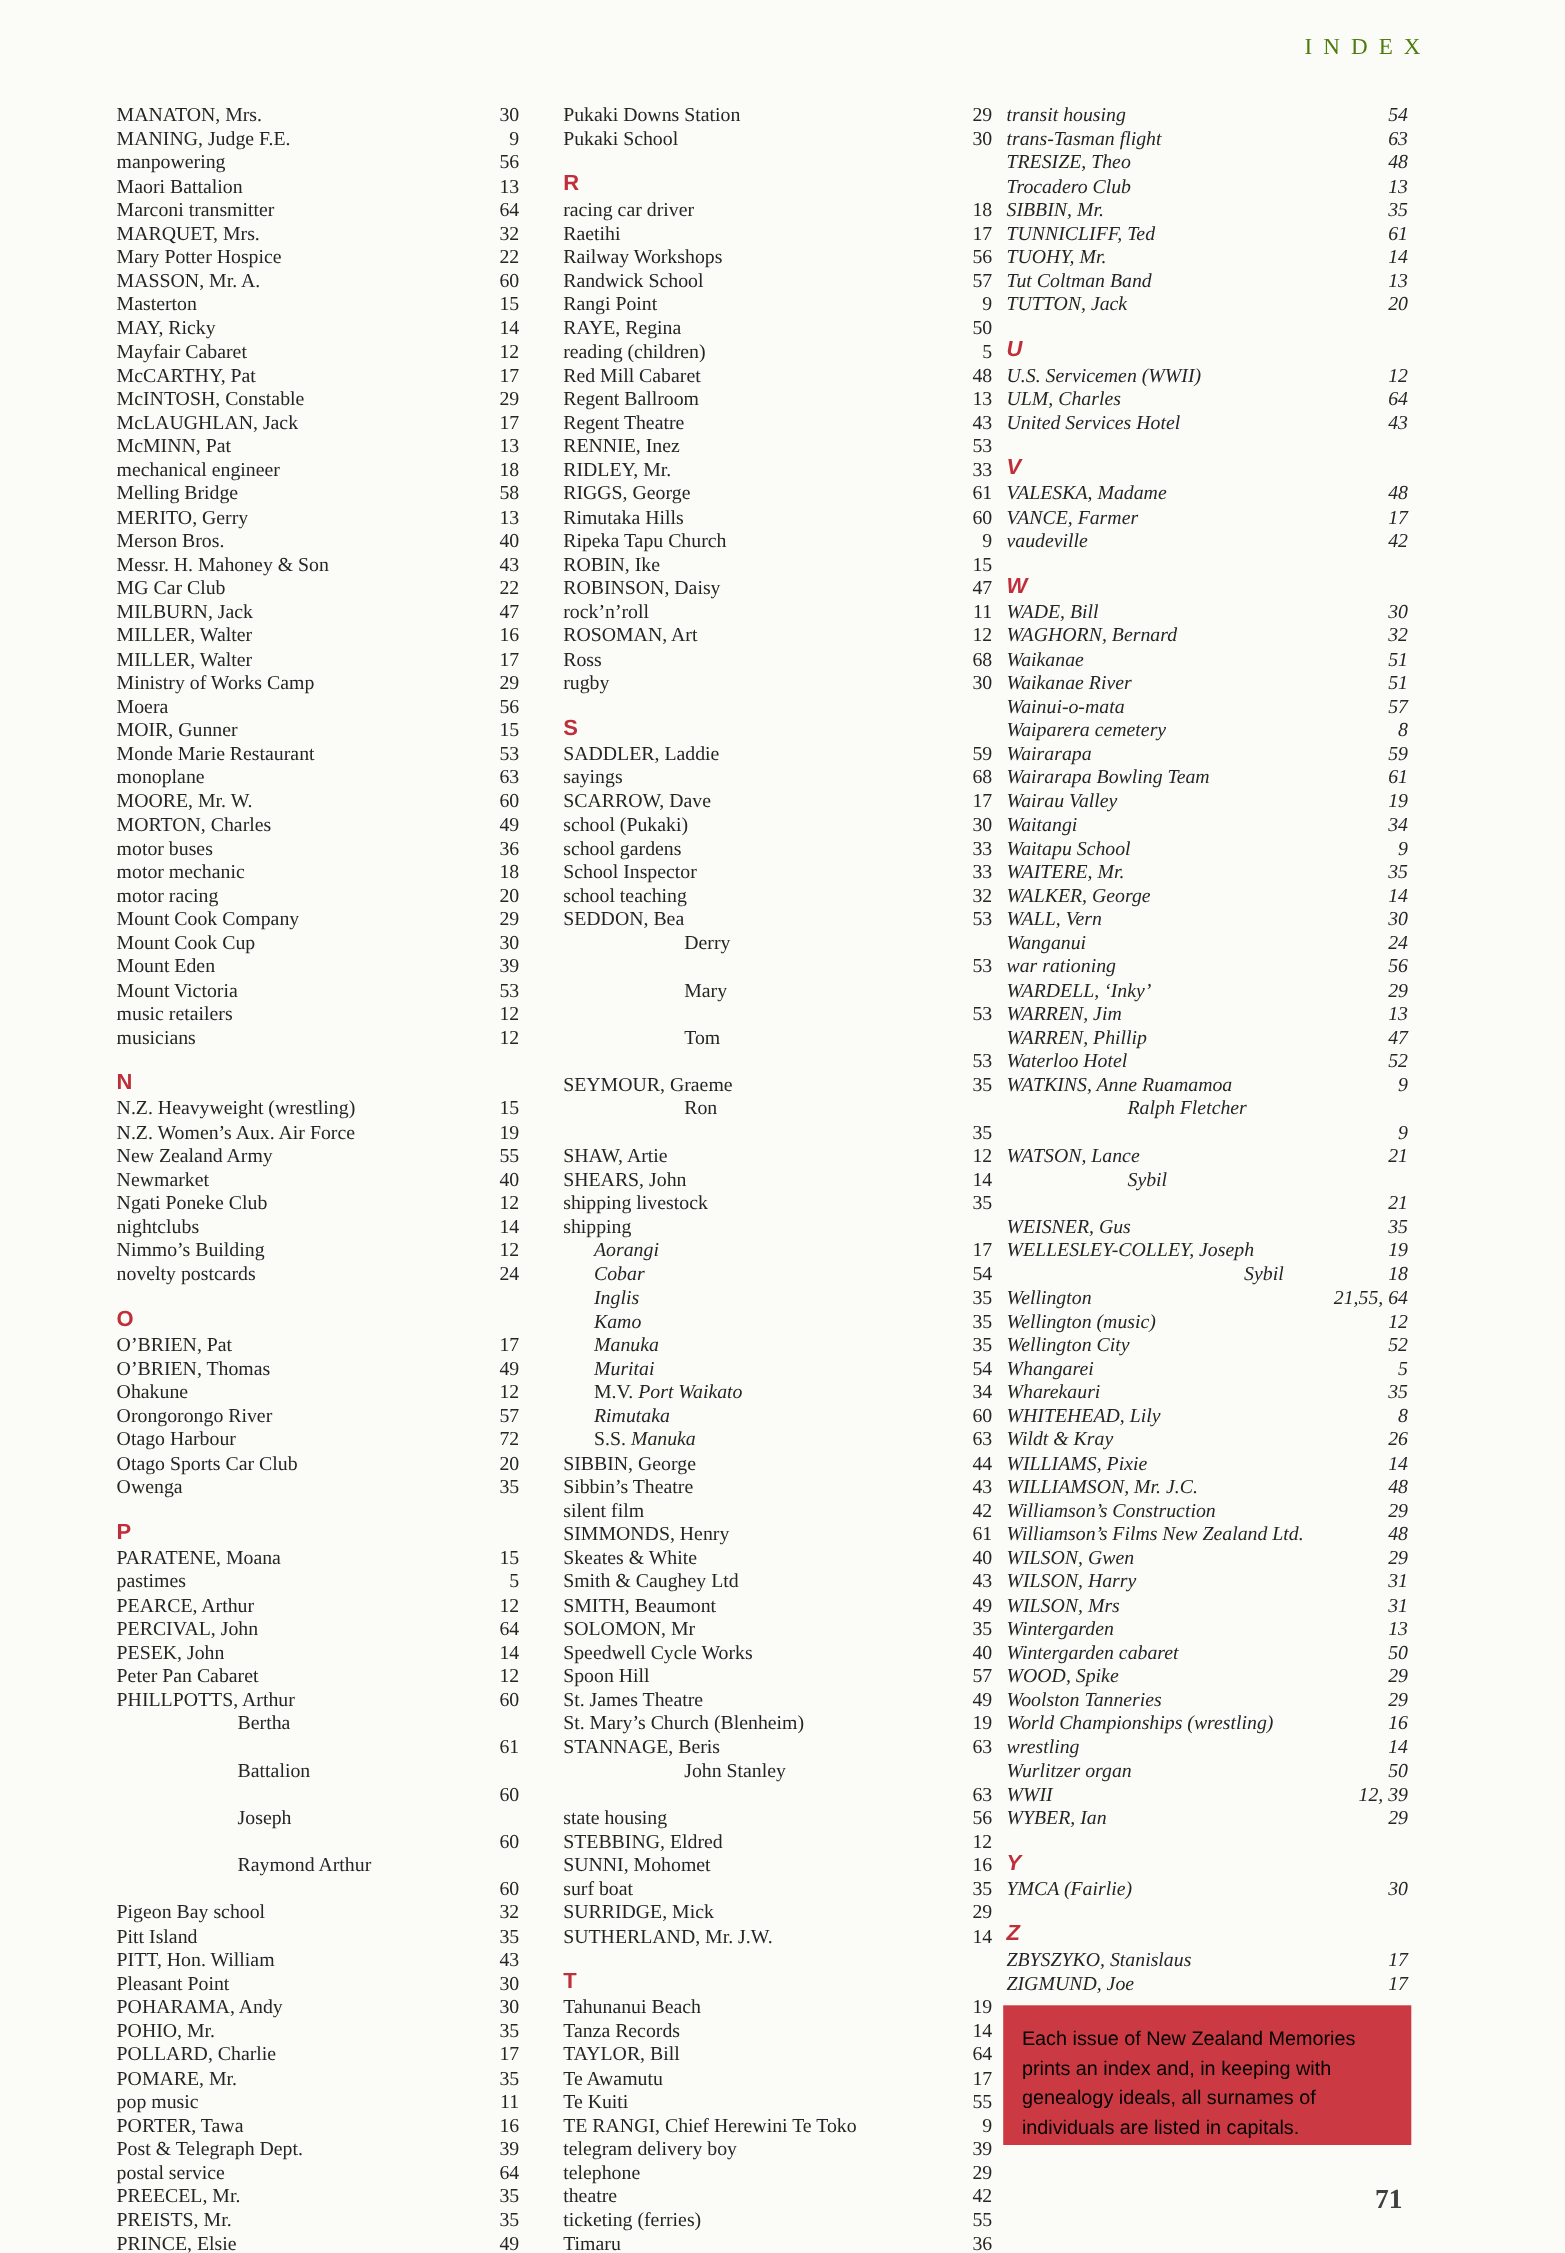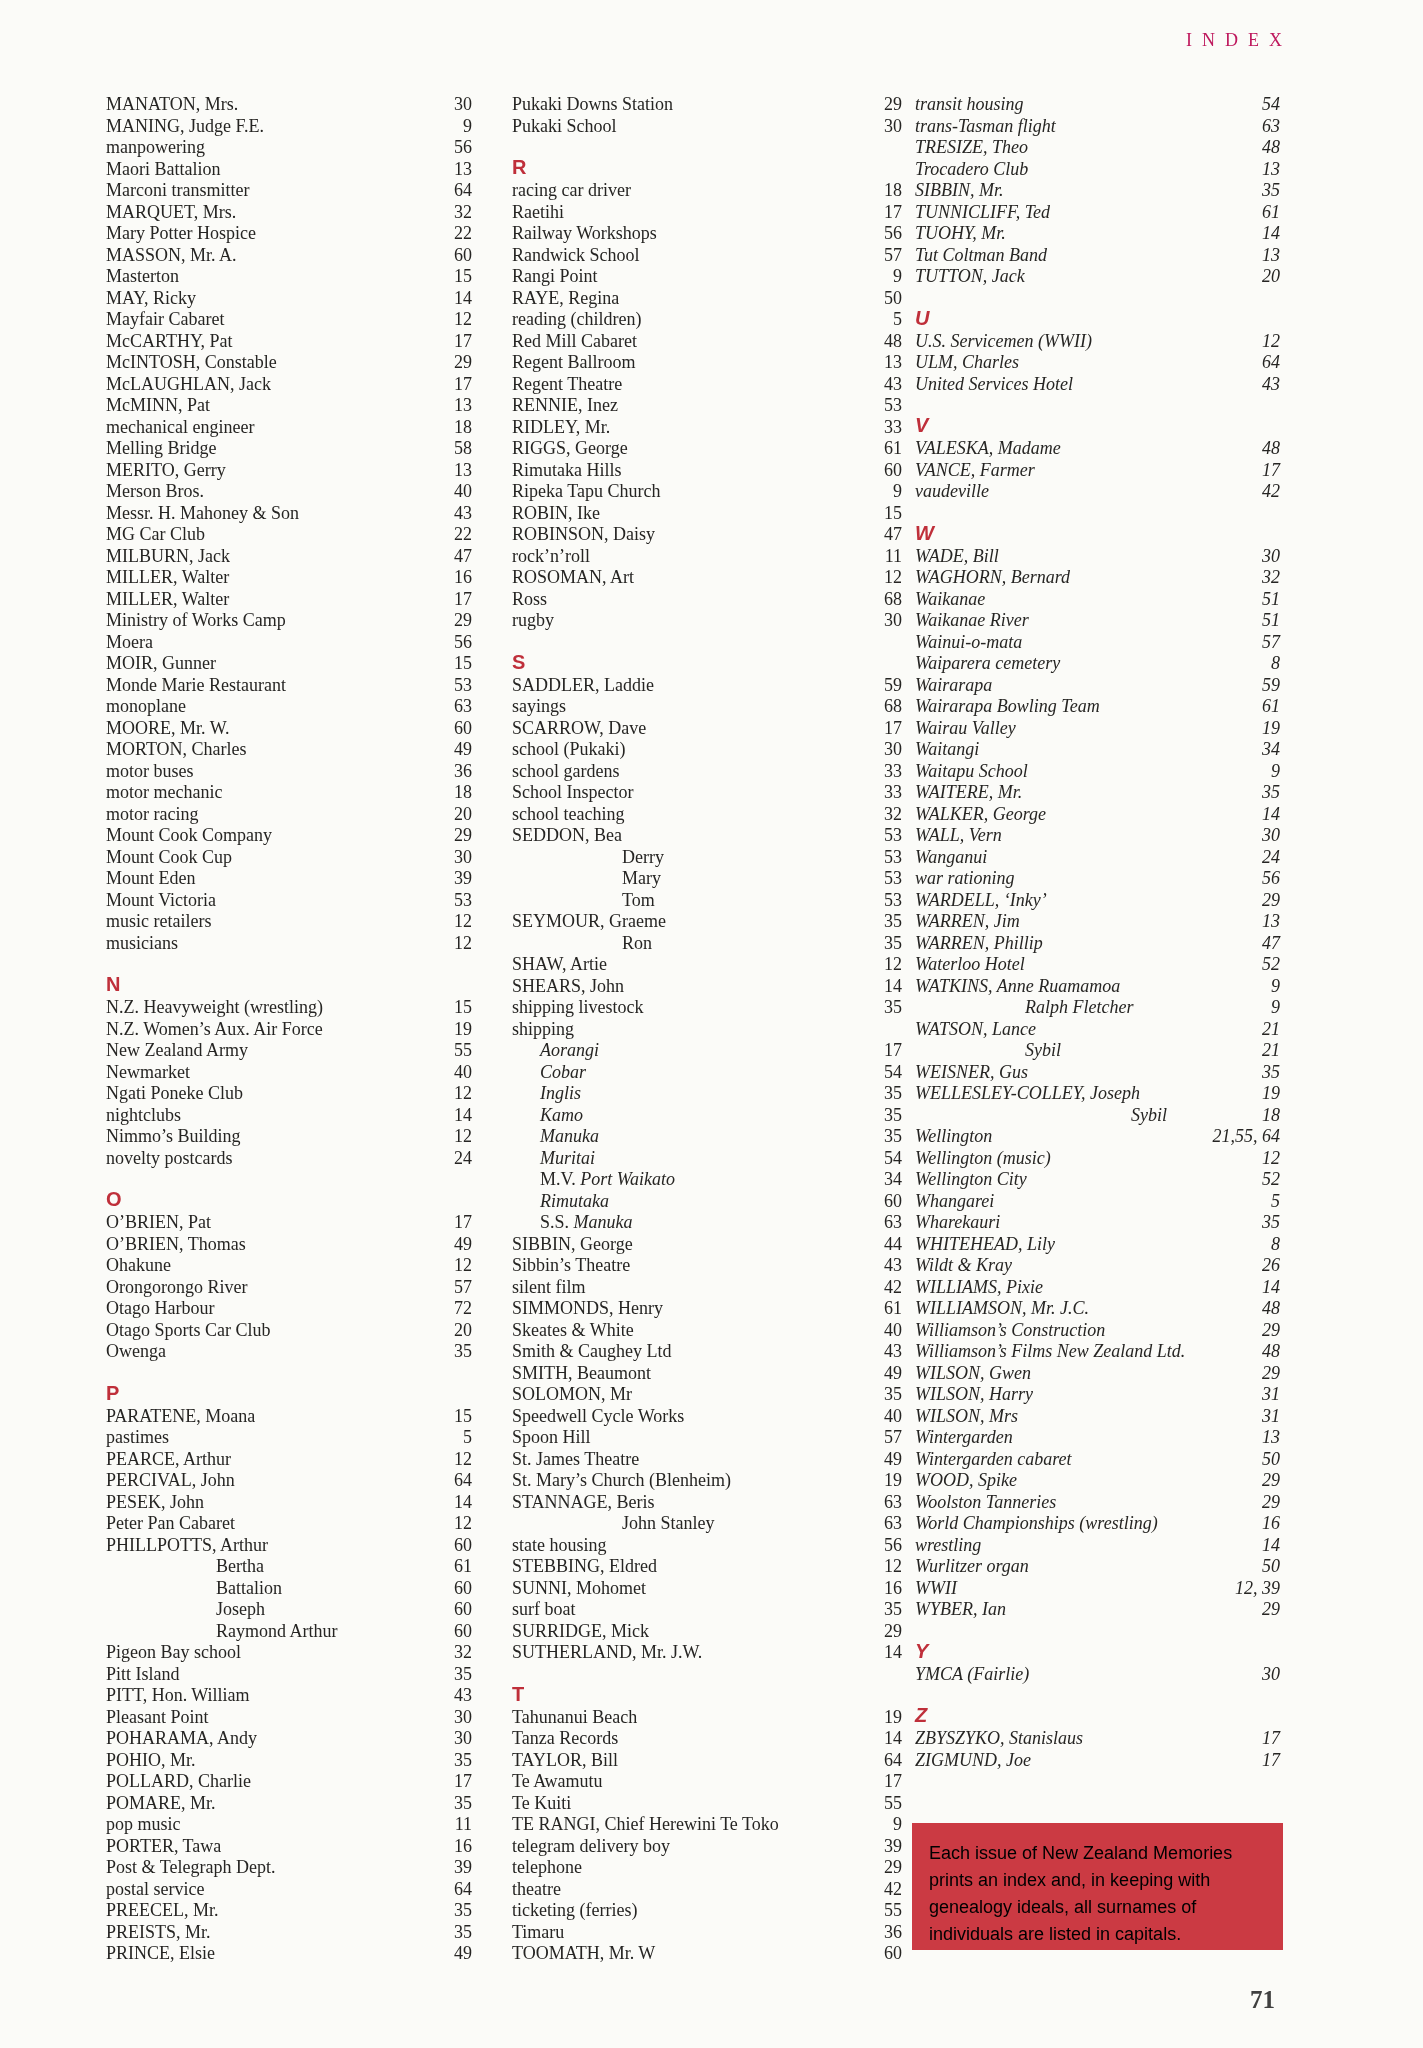--- a/index.html
+++ b/index.html
@@ -1,30 +1,30 @@
 <!DOCTYPE html>
 <html><head>
 <meta charset="utf-8">
 <style>
   html,body{margin:0;padding:0;background:#fbfbf8;}
   .page{position:relative;width:1423px;height:2048px;background:#fbfbf8;overflow:hidden;
         font-family:"Liberation Serif",serif;color:#262523;}
-  .index-title{position:absolute;left:1186px;top:30px;font-size:18px;letter-spacing:10px;
-        color:#be185d;font-family:"Liberation Serif",serif;}
+  .index-title{position:absolute;left:1186px;top:30px;font-size:21px;letter-spacing:10px;
+        color:#4d7c0f;font-family:"Liberation Serif",serif;}
   .col{position:absolute;top:94px;}
   #col1{left:106px;width:366px;}
   #col2{left:512px;width:390px;}
   #col3{left:915px;width:365px;font-style:italic;}
   .letter{font-family:"Liberation Sans",sans-serif;font-weight:700;font-size:20px;
         line-height:24px;margin-top:18px;margin-bottom:1px;letter-spacing:1px;}
   .e{display:flex;align-items:baseline;line-height:21.5px;font-size:18px;}
   .e .nm{white-space:nowrap;}
   .e .pg{margin-left:auto;padding-left:8px;text-align:right;}
   .e.l1{padding-left:28px;}
-  .e.l2{padding-left:110px;}
+  .e.l2{padding-left:110px;flex-direction:column;}
   .e.l3{padding-left:216px;}
   .em{font-style:italic;}
   .pre{font-style:normal;}
   .note-box{position:absolute;left:912px;top:1823px;width:371px;height:127px;box-sizing:border-box;
         padding:17px 17px 0 17px;font-family:"Liberation Sans",sans-serif;font-size:18px;
         line-height:27px;color:#ffffff;}
   .page-number{position:absolute;left:1250px;top:1986px;font-size:25px;font-weight:600;
         color:#404040;font-family:"Liberation Serif",serif;}
 </style>
 </head>

